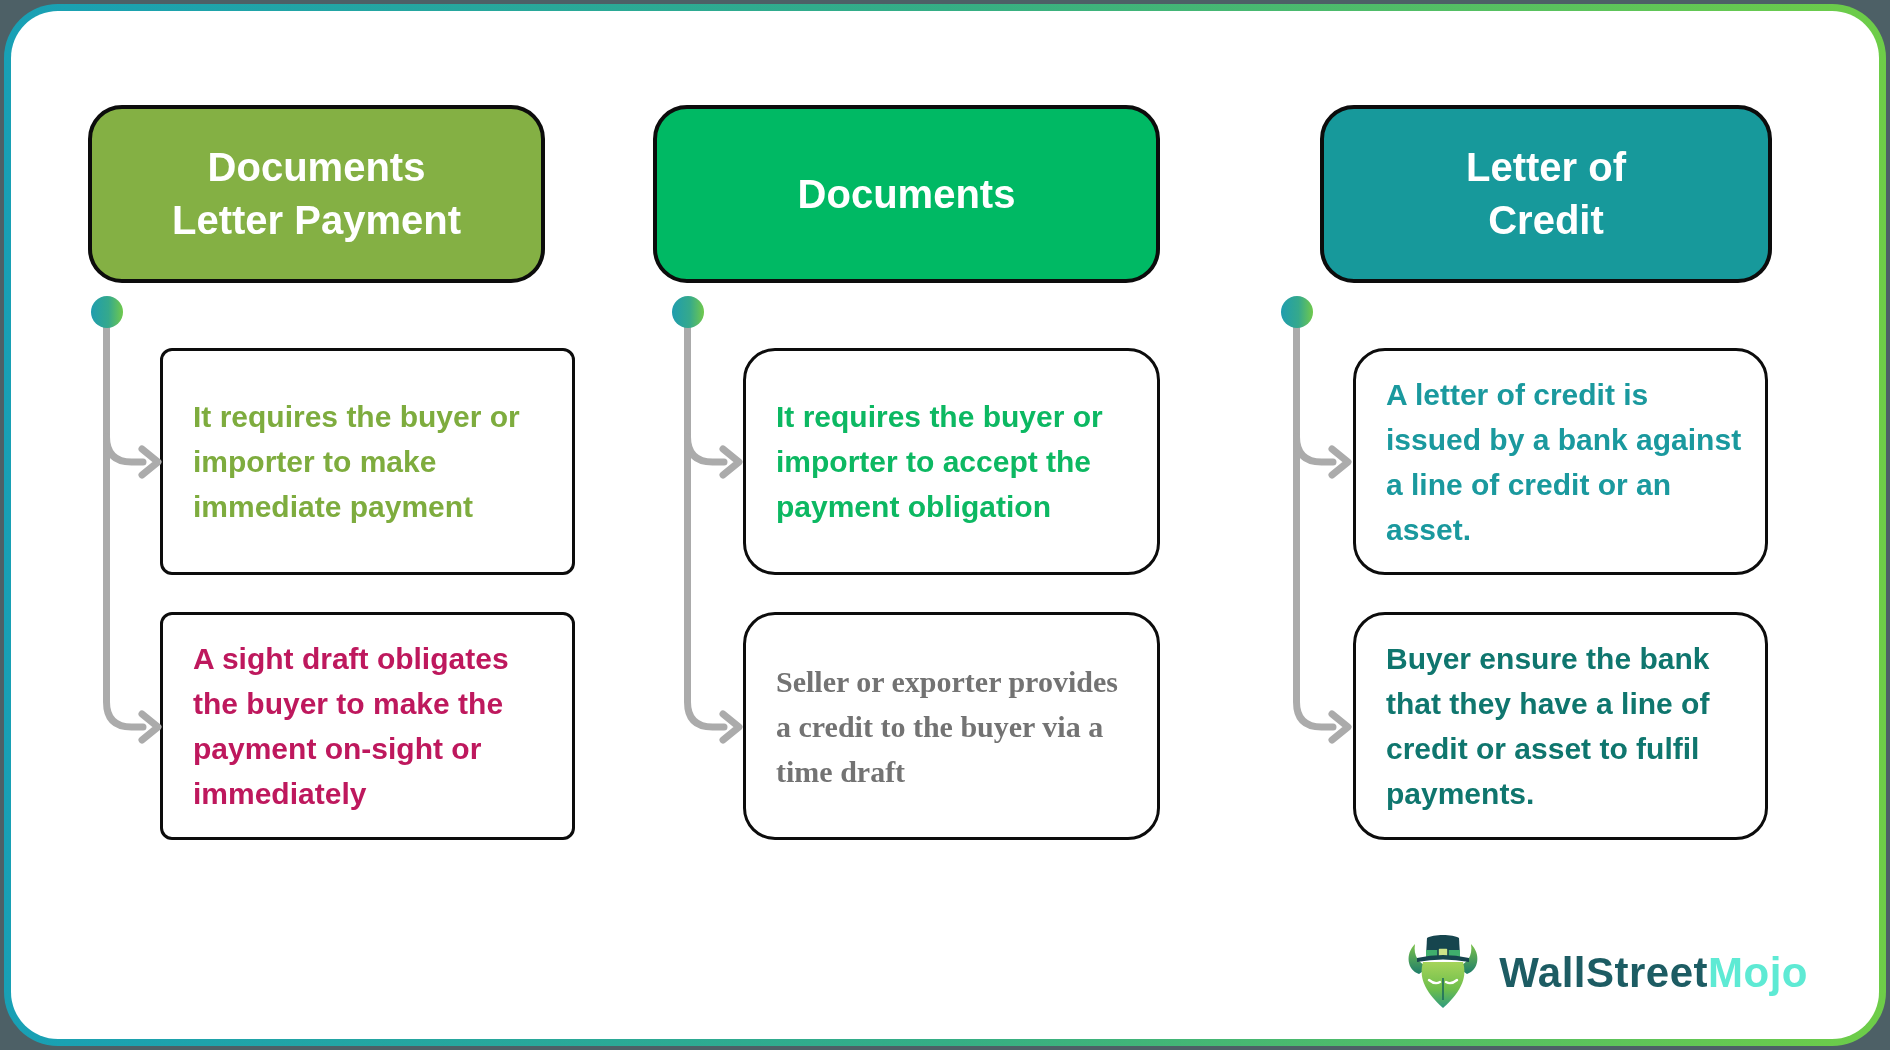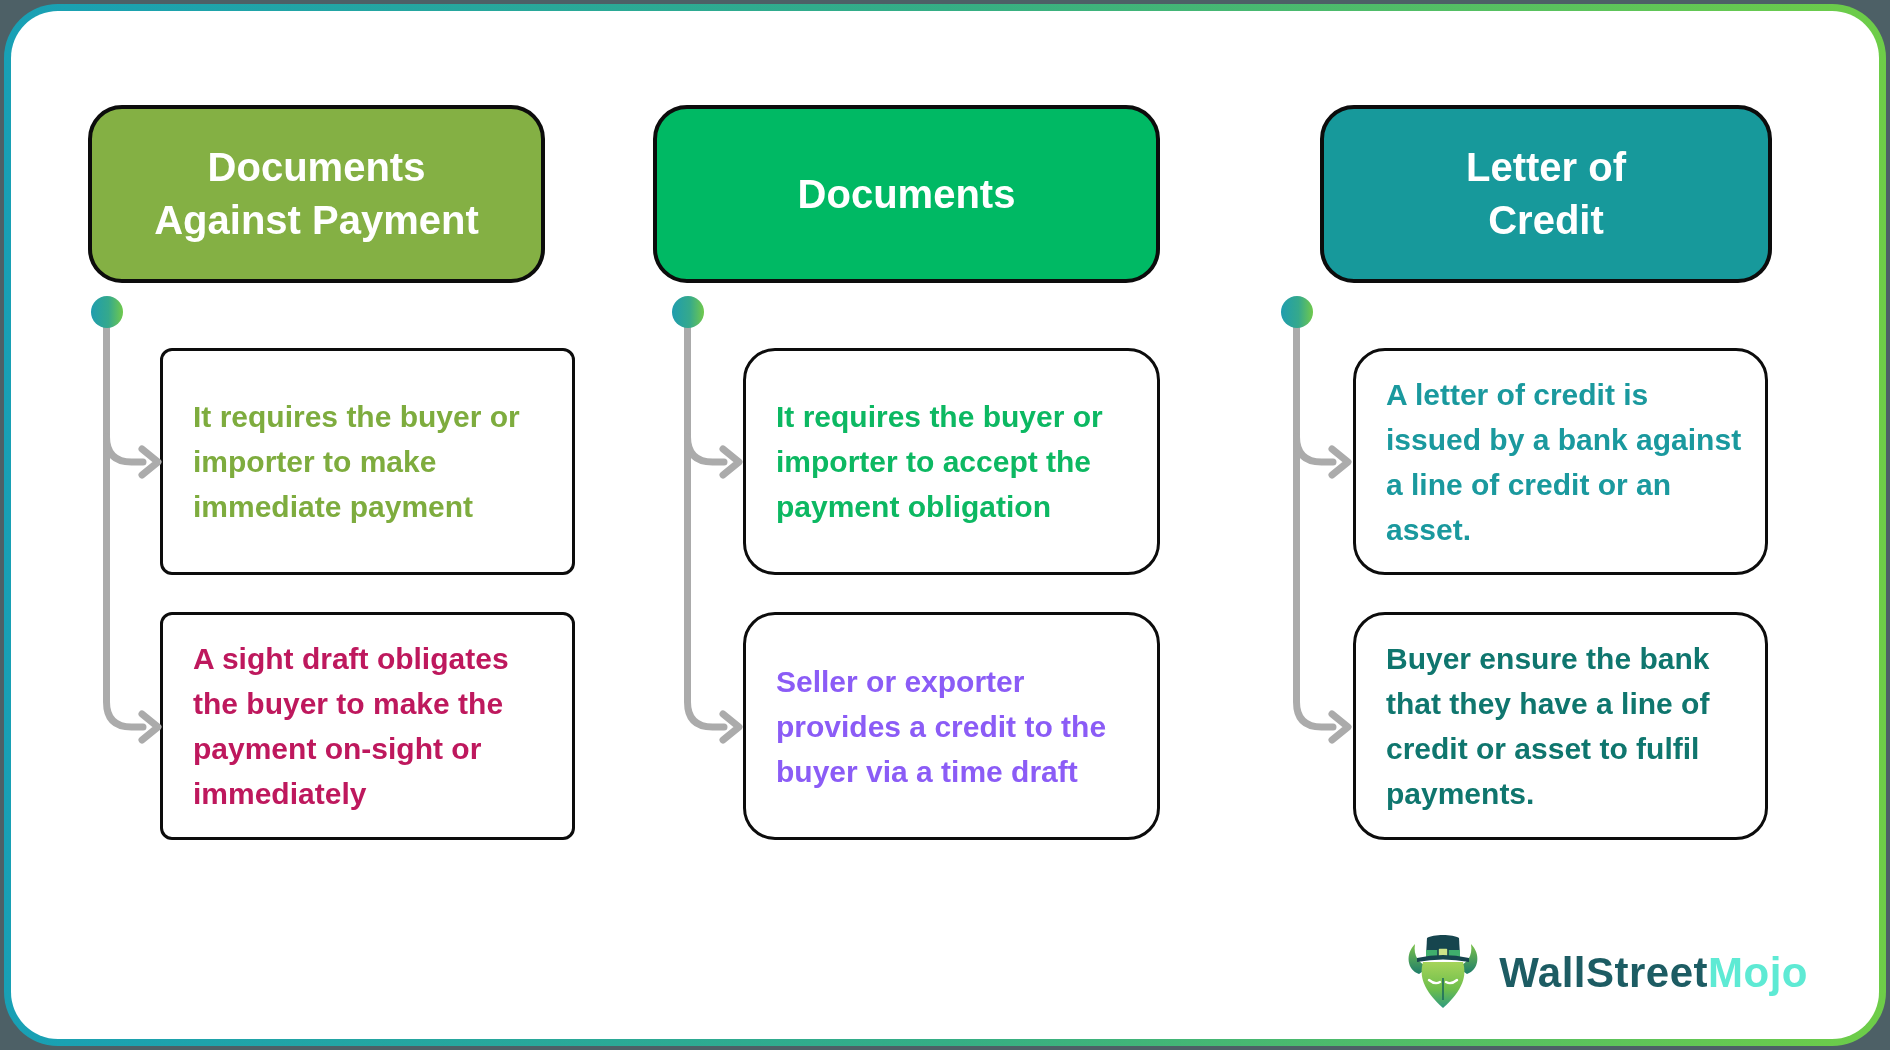--- a/index.html
+++ b/index.html
@@ -77,21 +77,21 @@
 
 <div class="frame">
   <div class="frame-inner"></div>
 </div>
 
 <div class="canvas">
 
   <div class="col c1">
     <div class="header" style="background: rgb(132, 176, 68);">
       <span>Documents</span>
-      <span>Against Payment</span>
+      <span>Letter Payment</span>
     </div>
     <svg class="connector" width="95" height="440" viewBox="0 0 95 440">
       <path d="M3.5 8 V390 Q3.5 415 28.5 415 H40" fill="none" stroke="#ABABAB" stroke-width="7" stroke-linecap="round"></path>
       <path d="M3.5 125 Q3.5 150 28.5 150 H40" fill="none" stroke="#ABABAB" stroke-width="7" stroke-linecap="round"></path>
       <path d="M39 137 L55 150 L39 163" fill="none" stroke="#ABABAB" stroke-width="7" stroke-linecap="round" stroke-linejoin="round"></path>
       <path d="M39 402 L55 415 L39 428" fill="none" stroke="#ABABAB" stroke-width="7" stroke-linecap="round" stroke-linejoin="round"></path>
     </svg>
     <div class="dot"></div>
     <div class="box box1" style="color: rgb(126, 172, 62);">It requires the buyer or importer to make immediate payment</div>
     <div class="box box2" style="color: #be185d;">A sight draft obligates the buyer to make the payment on-sight or immediately</div>
@@ -102,21 +102,21 @@
       <span>Documents</span>
     </div>
     <svg class="connector" width="95" height="440" viewBox="0 0 95 440">
       <path d="M3.5 8 V390 Q3.5 415 28.5 415 H40" fill="none" stroke="#ABABAB" stroke-width="7" stroke-linecap="round"></path>
       <path d="M3.5 125 Q3.5 150 28.5 150 H40" fill="none" stroke="#ABABAB" stroke-width="7" stroke-linecap="round"></path>
       <path d="M39 137 L55 150 L39 163" fill="none" stroke="#ABABAB" stroke-width="7" stroke-linecap="round" stroke-linejoin="round"></path>
       <path d="M39 402 L55 415 L39 428" fill="none" stroke="#ABABAB" stroke-width="7" stroke-linecap="round" stroke-linejoin="round"></path>
     </svg>
     <div class="dot"></div>
     <div class="box box1" style="color: rgb(12, 184, 98);">It requires the buyer or importer to accept the payment obligation</div>
-    <div class="box box2" style="color: #8b5cf6;">Seller or exporter provides a credit to the buyer via a time draft</div>
+    <div class="box box2" style="color: #737373; font-family: Liberation Serif, serif;">Seller or exporter provides a credit to the buyer via a time draft</div>
   </div>
 
   <div class="col c3">
     <div class="header" style="background: rgb(23, 153, 155);">
       <span>Letter of</span>
       <span>Credit</span>
     </div>
     <svg class="connector" width="95" height="440" viewBox="0 0 95 440">
       <path d="M3.5 8 V390 Q3.5 415 28.5 415 H40" fill="none" stroke="#ABABAB" stroke-width="7" stroke-linecap="round"></path>
       <path d="M3.5 125 Q3.5 150 28.5 150 H40" fill="none" stroke="#ABABAB" stroke-width="7" stroke-linecap="round"></path>

